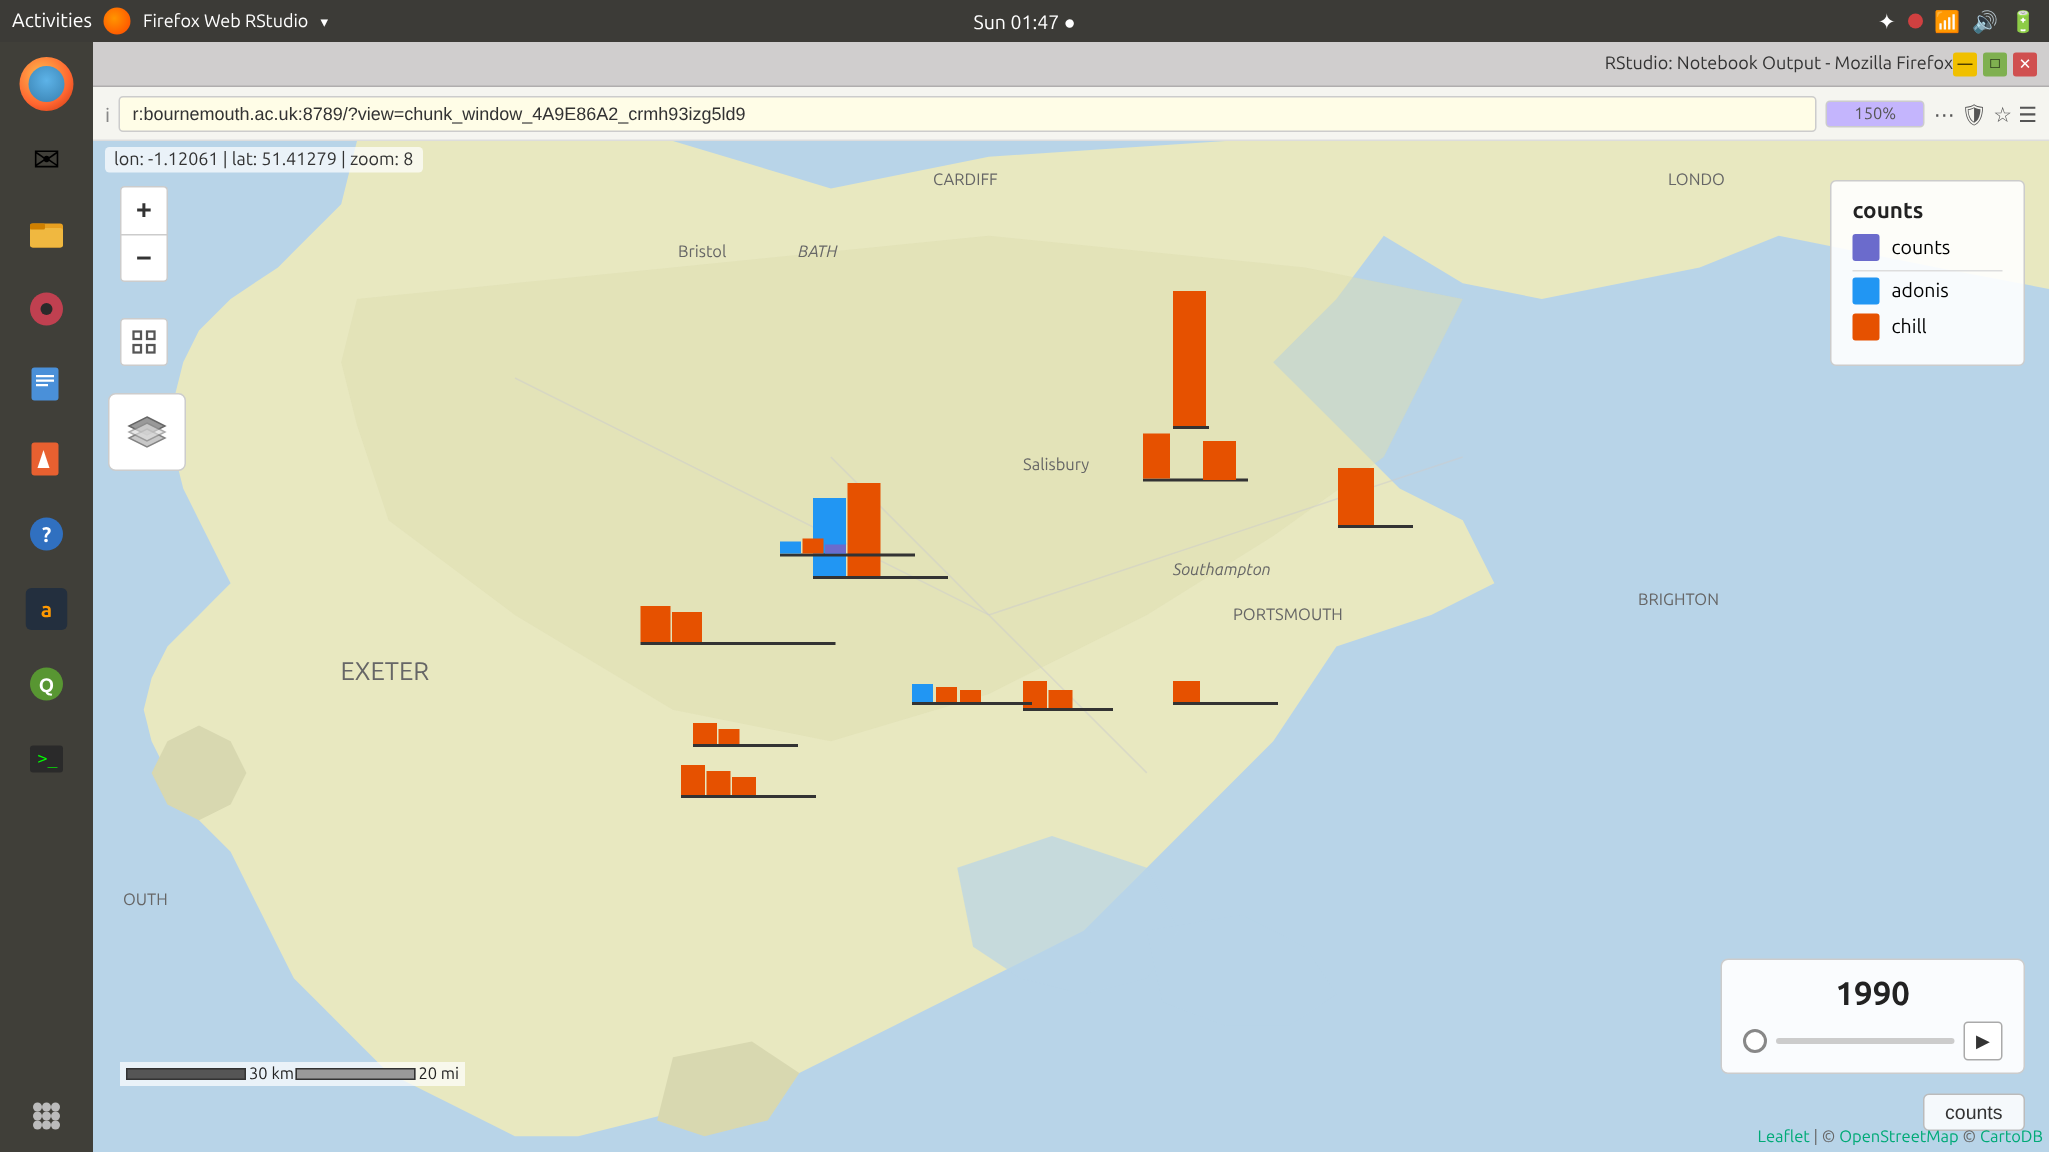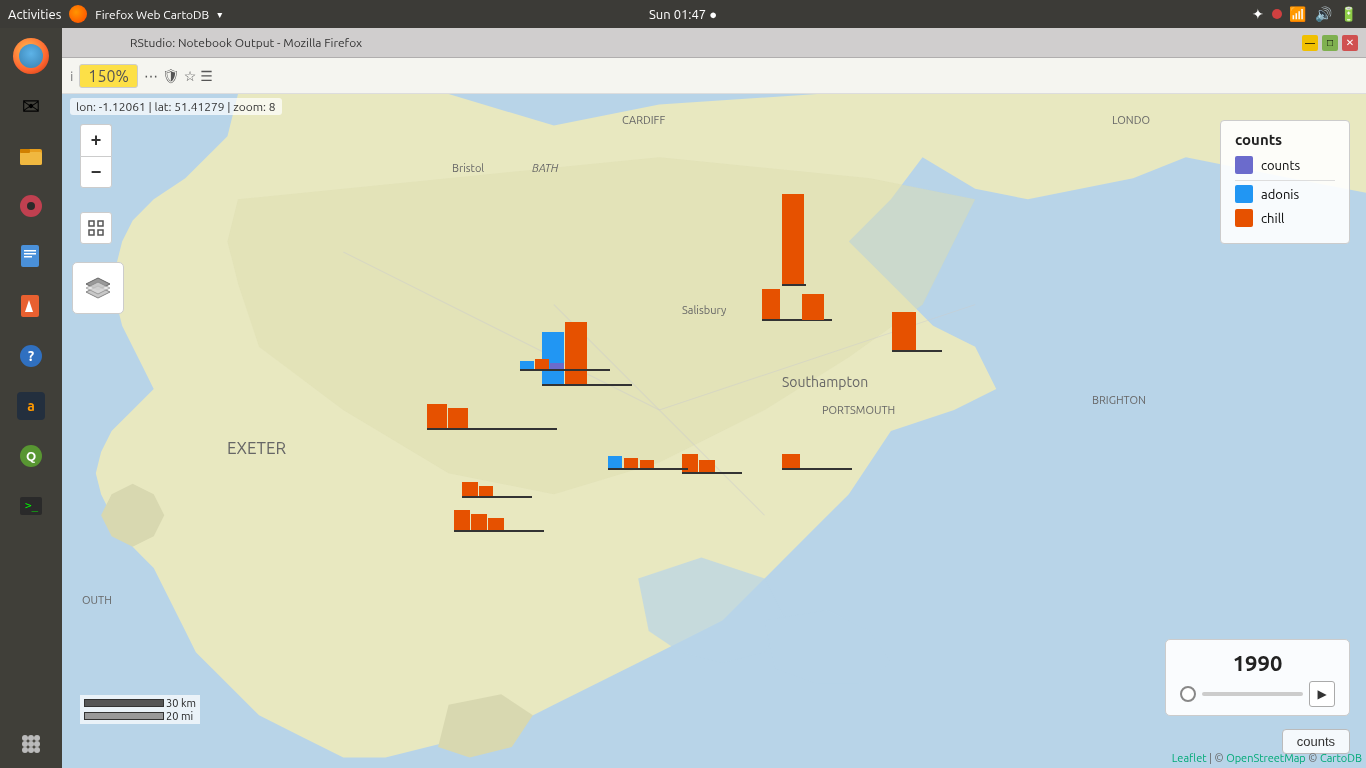--- a/index.html
+++ b/index.html
@@ -59,21 +59,21 @@
     
     .title-bar {
       height: 30px;
       background: #d0cece;
       display: flex;
       align-items: center;
       justify-content: space-between;
       padding: 0 8px;
       border-bottom: 1px solid #b0aeae;
     }
-    .title-text { font-size: 12px; color: #333; flex: 1; text-align: left; }
+    .title-text { font-size: 12px; color: #333; flex: 1; text-align: right; }
     .window-controls { display: flex; gap: 4px; }
     .win-btn { width: 16px; height: 16px; border: none; cursor: pointer; font-size: 10px; display: flex; align-items: center; justify-content: center; }
     .win-min { background: #f0c000; border-radius: 2px; }
     .win-max { background: #7fb050; border-radius: 2px; }
     .win-close { background: #d05050; border-radius: 2px; color: #fff; }
 
     
     .address-bar {
       height: 36px;
       background: #f5f5f0;
@@ -87,24 +87,24 @@
       flex: 1;
       height: 24px;
       border: 1px solid #ccc;
       border-radius: 3px;
       padding: 0 8px;
       font-size: 12px;
       background: #fffde7;
       color: #333;
     }
     .zoom-badge {
-      font-size: 16px;
+      font-size: 11px;
       color: #555;
-      background: #fde047;
-      padding: 2px 8px;
+      background: #c4b5fd;
+      padding: 2px 18px;
       border: 1px solid #ccc;
       border-radius: 3px;
     }
     .addr-icons { display: flex; gap: 4px; color: #555; font-size: 14px; }
 
     
     .map-area {
       flex: 1;
       position: relative;
       overflow: hidden;
@@ -208,21 +208,21 @@
 
     
     .time-panel {
       position: absolute;
       bottom: 52px; right: 16px;
       background: rgba(255,255,255,0.92);
       border: 1px solid #ccc;
       border-radius: 5px;
       padding: 10px 14px 8px;
       z-index: 10;
-      width: 185px;
+      width: 203px;
       text-align: center;
     }
     .time-year {
       font-size: 22px;
       font-weight: bold;
       color: #222;
       margin-bottom: 6px;
     }
     .slider-row {
       display: flex;
@@ -289,21 +289,21 @@
     }
     .attribution a { color: #0a7; text-decoration: none; }
   </style>
 </head>
 <body>
 
 <div class="top-bar">
   <div class="top-bar-left">
     <span style="cursor:pointer;font-size:13px;">Activities</span>
     <span class="firefox-icon"></span>
-    <span style="font-size:12px;">Firefox Web CartoDB</span>
+    <span style="font-size:12px;">Firefox Web RStudio</span>
     <span style="font-size:10px; cursor:pointer;">▾</span>
   </div>
   <div class="top-bar-center">
     <span style="font-size:13px;">Sun 01:47 ●</span>
   </div>
   <div class="top-bar-right">
     <span style="font-size:14px;">✦</span>
     <span style="width:10px;height:10px;border-radius:50%;background:#d04040;display:inline-block;"></span>
     <span style="font-size:14px;">📶</span>
     <span style="font-size:14px;">🔊</span>
@@ -392,20 +392,21 @@
     <span class="title-text">RStudio: Notebook Output - Mozilla Firefox</span>
     <div class="window-controls">
       <button class="win-btn win-min">—</button>
       <button class="win-btn win-max">□</button>
       <button class="win-btn win-close">✕</button>
     </div>
   </div>
 
   <div class="address-bar">
     <span style="font-size:13px;color:#888;">ℹ</span>
+    <input class="address-input" type="text" value="r:bournemouth.ac.uk:8789/?view=chunk_window_4A9E86A2_crmh93izg5ld9" style="">
     <span class="zoom-badge">150%</span>
     <div class="addr-icons">
       <span style="cursor:pointer;">⋯</span>
       <span style="cursor:pointer;">🛡</span>
       <span style="cursor:pointer;">☆</span>
       <span style="cursor:pointer;">☰</span>
     </div>
   </div>
 
   <div class="map-area">
@@ -438,21 +439,21 @@
 
       <line x1="300" y1="150" x2="600" y2="300" stroke="#ccc" stroke-width="1" opacity="0.5"></line>
       <line x1="600" y1="300" x2="900" y2="200" stroke="#ccc" stroke-width="1" opacity="0.5"></line>
       <line x1="500" y1="200" x2="700" y2="400" stroke="#ccc" stroke-width="1" opacity="0.5"></line>
     </svg>
 
     <div style="position:absolute; top:20px; left:560px; font-size:11px; color:#666; z-index:5; pointer-events:none;">CARDIFF</div>
     <div style="position:absolute; top:68px; left:390px; font-size:11px; color:#666; z-index:5; pointer-events:none;">Bristol</div>
     <div style="position:absolute; top:68px; left:470px; font-size:11px; color:#666; z-index:5; pointer-events:none;font-style:italic;">BATH</div>
     <div style="position:absolute; top:210px; left:620px; font-size:11px; color:#666; z-index:5; pointer-events:none;">Salisbury</div>
-    <div style="position:absolute; top:280px; left:720px; font-size:14px; color:#666; z-index:5; pointer-events:none;">Southampton</div>
+    <div style="position:absolute; top:280px; left:720px; font-size:11px; color:#666; z-index:5; pointer-events:none;font-style:italic;">Southampton</div>
     <div style="position:absolute; top:310px; left:760px; font-size:11px; color:#666; z-index:5; pointer-events:none;">PORTSMOUTH</div>
     <div style="position:absolute; top:300px; left:1030px; font-size:11px; color:#666; z-index:5; pointer-events:none;">BRIGHTON</div>
     <div style="position:absolute; top:344px; left:165px; font-size:17px; color:#666; z-index:5; pointer-events:none;">EXETER</div>
     <div style="position:absolute; top:20px; left:1050px; font-size:11px; color:#666; z-index:5; pointer-events:none;">LONDO</div>
     <div style="position:absolute; top:500px; left:20px; font-size:11px; color:#666; z-index:5; pointer-events:none;">OUTH</div>
 
     <div class="map-controls">
       <button class="map-btn">+</button>
       <button class="map-btn">−</button>
     </div>
@@ -586,21 +587,21 @@
       <div class="slider-row">
         <div class="slider-circle"></div>
         <div class="slider-track"></div>
         <button class="play-btn">▶</button>
       </div>
     </div>
 
     <button class="counts-btn">counts</button>
 
     <div class="scale-bar">
-      <div style="display:flex;flex-direction:column;gap:1px;">
+      <div style="display:flex;flex-direction:row;gap:1px;">
         <div style="display:flex;align-items:center;gap:2px;">
           <div style="width:80px;height:8px;background:#555;border:1px solid #333;"></div>
           <span class="scale-label">30 km</span>
         </div>
         <div style="display:flex;align-items:center;gap:2px;">
           <div style="width:80px;height:8px;background:#999;border:1px solid #333;"></div>
           <span class="scale-label">20 mi</span>
         </div>
       </div>
     </div>

